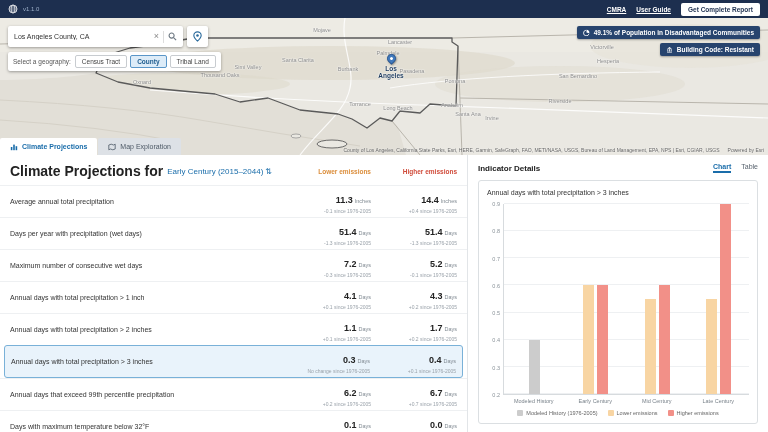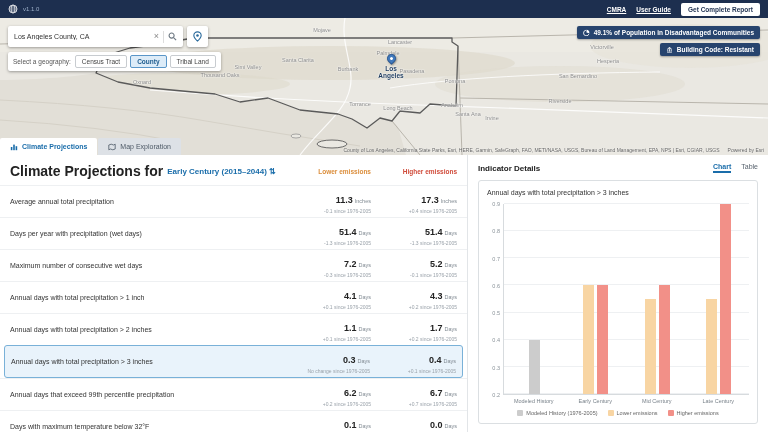--- a/index.html
+++ b/index.html
@@ -52,21 +52,21 @@
   
   .content { display:flex; height:277px; background:#fff; }
   .hazards { width:88px; border-right:1px solid #e2e5e8; }
   .hazards-title { font-size:7.5px; font-weight:bold; color:#222; padding:9px 8px 8px; }
   .hazard-item { font-size:7px; color:#3c4750; padding:9px 8px; border-top:1px solid #edeff1; border-left:3px solid transparent; cursor:pointer; }
   .hazard-item.active { background:#e9f2fa; border-left-color:#2a6a9c; color:#16436b; font-weight:bold; }
 
   .projections { flex:1; border-right:1px solid #e2e5e8; display:flex; flex-direction:column; min-width:0; }
   .proj-header { display:flex; align-items:center; padding:8px 10px 6px; gap:4px; }
   .proj-title { font-size:14px; font-weight:bold; color:#222; white-space:nowrap; }
-  .proj-period { font-size:8px; font-weight:bold; color:#1a6daa; display:flex; gap:2px; align-items:flex-start; cursor:pointer; white-space:nowrap; }
+  .proj-period { font-size:8px; font-weight:normal; color:#1a6daa; display:flex; gap:2px; align-items:flex-start; cursor:pointer; white-space:nowrap; }
   .sort-glyph { font-size:8px; }
   .col-headers { margin-left:auto; display:flex; }
   .col-h { width:86px; text-align:right; font-size:6.5px; font-weight:bold; }
   .col-h.lower { color:#db8d3a; }
   .col-h.higher { color:#d04b3a; }
   #proj-rows { border-bottom:1px solid #eef0f2; }
   .proj-row { display:flex; align-items:center; padding:3px 10px; border-top:1px solid #eef0f2; min-height:27px; cursor:pointer; }
   .row-label { flex:1; font-size:7px; color:#333; padding-right:6px; }
   .cell { width:86px; text-align:right; flex-shrink:0; }
   .cell .num { font-size:9px; font-weight:bold; color:#222; }
@@ -267,21 +267,21 @@
         </span>
         <span class="col-headers">
           <span class="col-h lower">Lower emissions</span>
           <span class="col-h higher">Higher emissions</span>
         </span>
       </div>
       <div id="proj-rows">
           <div class="proj-row">
             <span class="row-label">Average annual total precipitation</span>
             <span class="cell"><span class="num">11.3</span><span class="unit">Inches</span><span class="delta">-0.1 since 1976-2005</span></span>
-            <span class="cell"><span class="num">17.3</span><span class="unit">Inches</span><span class="delta">+0.4 since 1976-2005</span></span>
+            <span class="cell"><span class="num">14.4</span><span class="unit">Inches</span><span class="delta">+0.4 since 1976-2005</span></span>
           </div>
           <div class="proj-row">
             <span class="row-label">Days per year with precipitation (wet days)</span>
             <span class="cell"><span class="num">51.4</span><span class="unit">Days</span><span class="delta">-1.3 since 1976-2005</span></span>
             <span class="cell"><span class="num">51.4</span><span class="unit">Days</span><span class="delta">-1.3 since 1976-2005</span></span>
           </div>
           <div class="proj-row">
             <span class="row-label">Maximum number of consecutive wet days</span>
             <span class="cell"><span class="num">7.2</span><span class="unit">Days</span><span class="delta">-0.3 since 1976-2005</span></span>
             <span class="cell"><span class="num">5.2</span><span class="unit">Days</span><span class="delta">-0.1 since 1976-2005</span></span>

